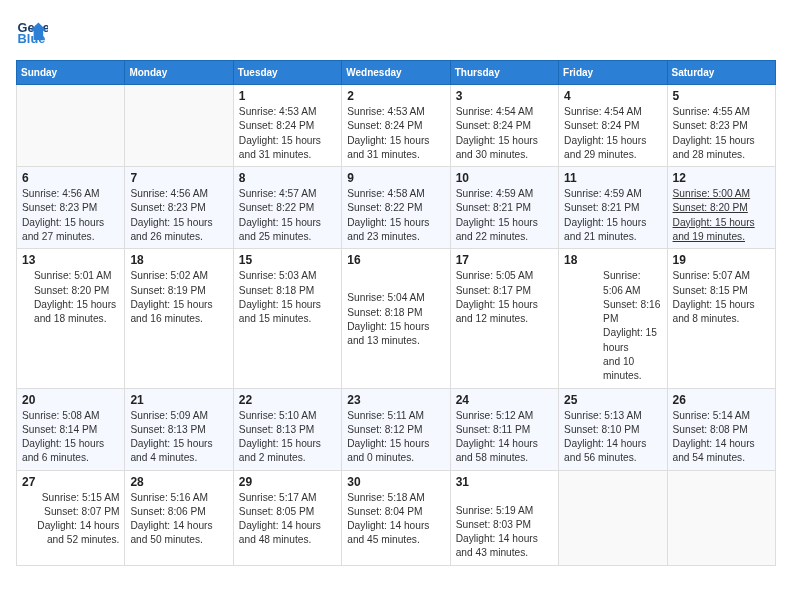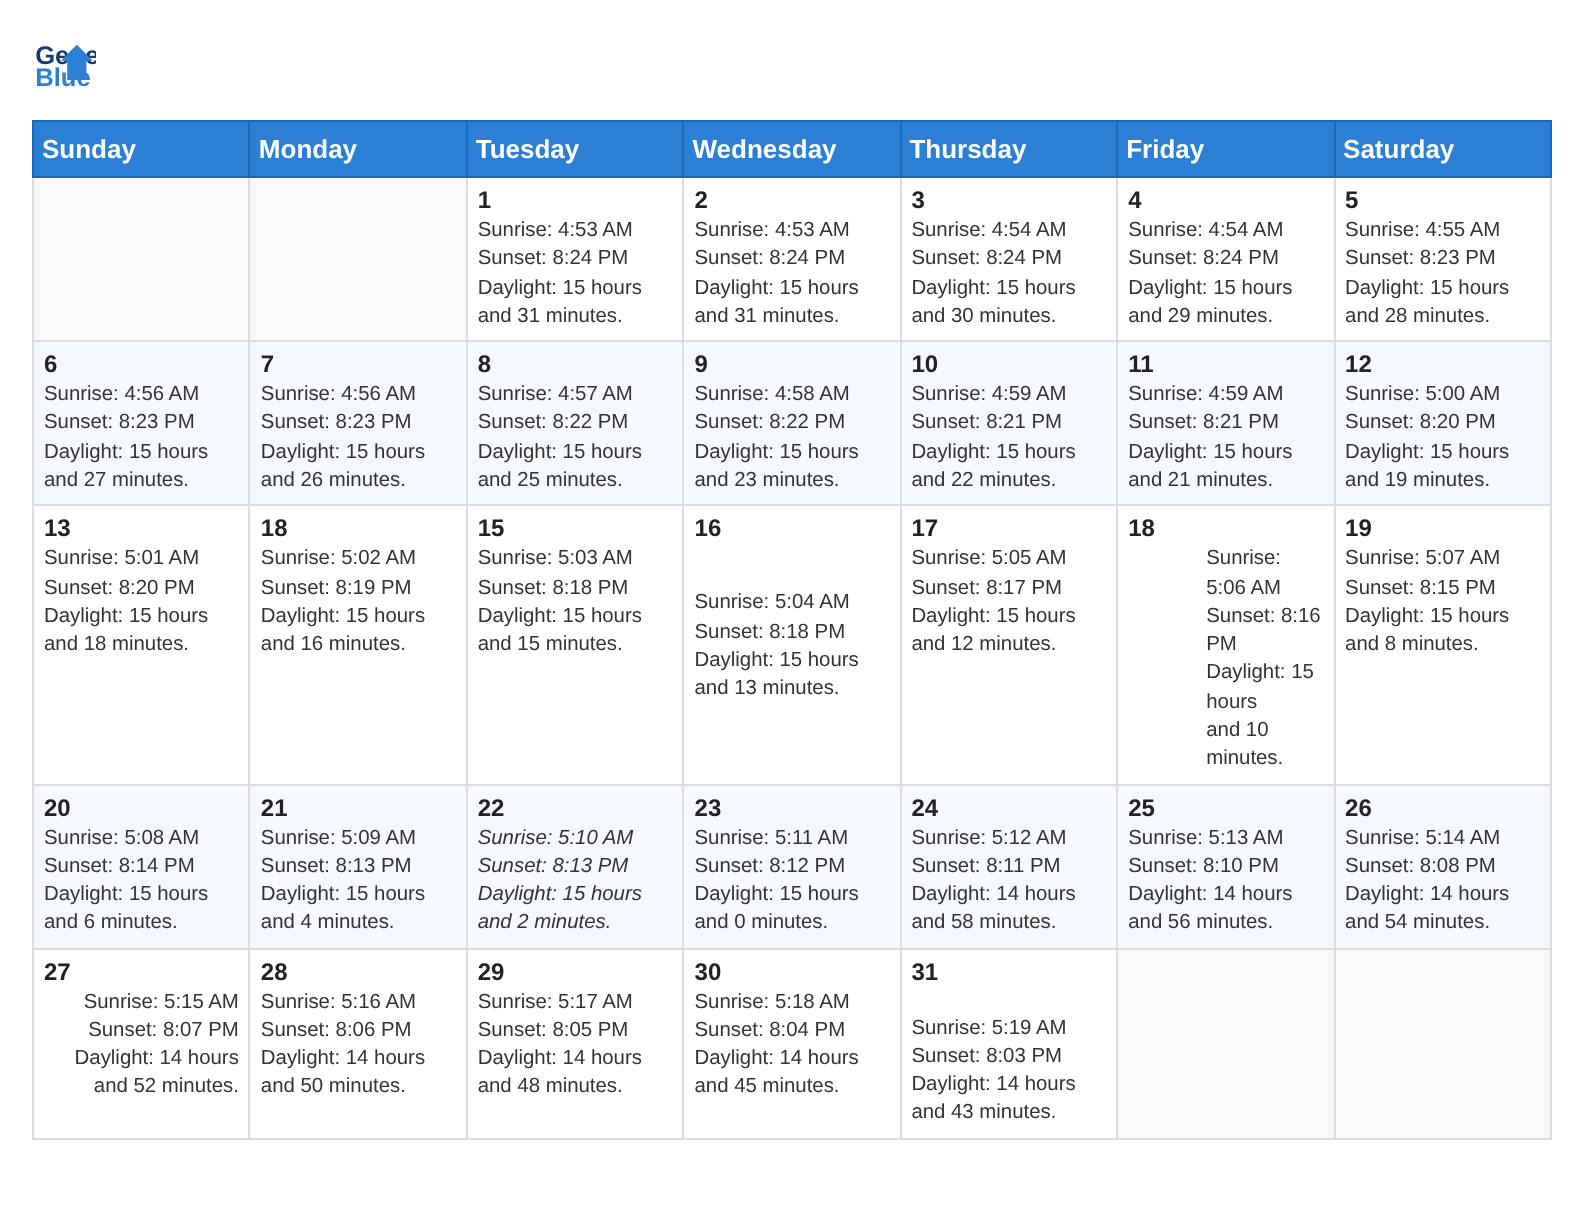--- a/index.html
+++ b/index.html
@@ -38,21 +38,21 @@
       color: #444;
     }
     .calendar {
       width: 100%;
       border-collapse: collapse;
       border: 1px solid #ccc;
     }
     .calendar th {
       background: #2b7fd4;
       color: #fff;
-      font-size: 13px;
+      font-size: 10px;
       font-weight: bold;
       padding: 6px 4px;
       text-align: left;
       border: 1px solid #1a6ab8;
     }
     .calendar td {
       vertical-align: top;
       padding: 4px 5px;
       font-size: 10.5px;
       color: #222;
@@ -191,30 +191,30 @@
         </td>
         <td>
           <span class="day-number">11</span>
           <div class="cell-content" style="white-space: pre-line;">Sunrise: 4:59 AM
 Sunset: 8:21 PM
 Daylight: 15 hours
 and 21 minutes.</div>
         </td>
         <td>
           <span class="day-number">12</span>
-          <div class="cell-content" style="white-space: pre-line;">Sunrise: 5:00 AM
+          <div class="cell-content" style="white-space: pre-line; text-decoration: underline;">Sunrise: 5:00 AM
 Sunset: 8:20 PM
 Daylight: 15 hours
 and 19 minutes.</div>
         </td>
       </tr>
       <tr>
         <td>
           <span class="day-number">13</span>
-          <div class="cell-content" style="white-space: pre-line;">Sunrise: 5:01 AM
+          <div class="cell-content" style="white-space: pre-line; margin-left: 12px;">Sunrise: 5:01 AM
 Sunset: 8:20 PM
 Daylight: 15 hours
 and 18 minutes.</div>
         </td>
         <td>
           <span class="day-number">18</span>
           <div class="cell-content" style="white-space: pre-line;">Sunrise: 5:02 AM
 Sunset: 8:19 PM
 Daylight: 15 hours
 and 16 minutes.</div>
@@ -265,21 +265,21 @@
         </td>
         <td>
           <span class="day-number">21</span>
           <div class="cell-content" style="white-space: pre-line;">Sunrise: 5:09 AM
 Sunset: 8:13 PM
 Daylight: 15 hours
 and 4 minutes.</div>
         </td>
         <td>
           <span class="day-number">22</span>
-          <div class="cell-content" style="white-space: pre-line; font-style: italic;">Sunrise: 5:10 AM
+          <div class="cell-content" style="white-space: pre-line;">Sunrise: 5:10 AM
 Sunset: 8:13 PM
 Daylight: 15 hours
 and 2 minutes.</div>
         </td>
         <td>
           <span class="day-number">23</span>
           <div class="cell-content" style="white-space: pre-line;">Sunrise: 5:11 AM
 Sunset: 8:12 PM
 Daylight: 15 hours
 and 0 minutes.</div>

